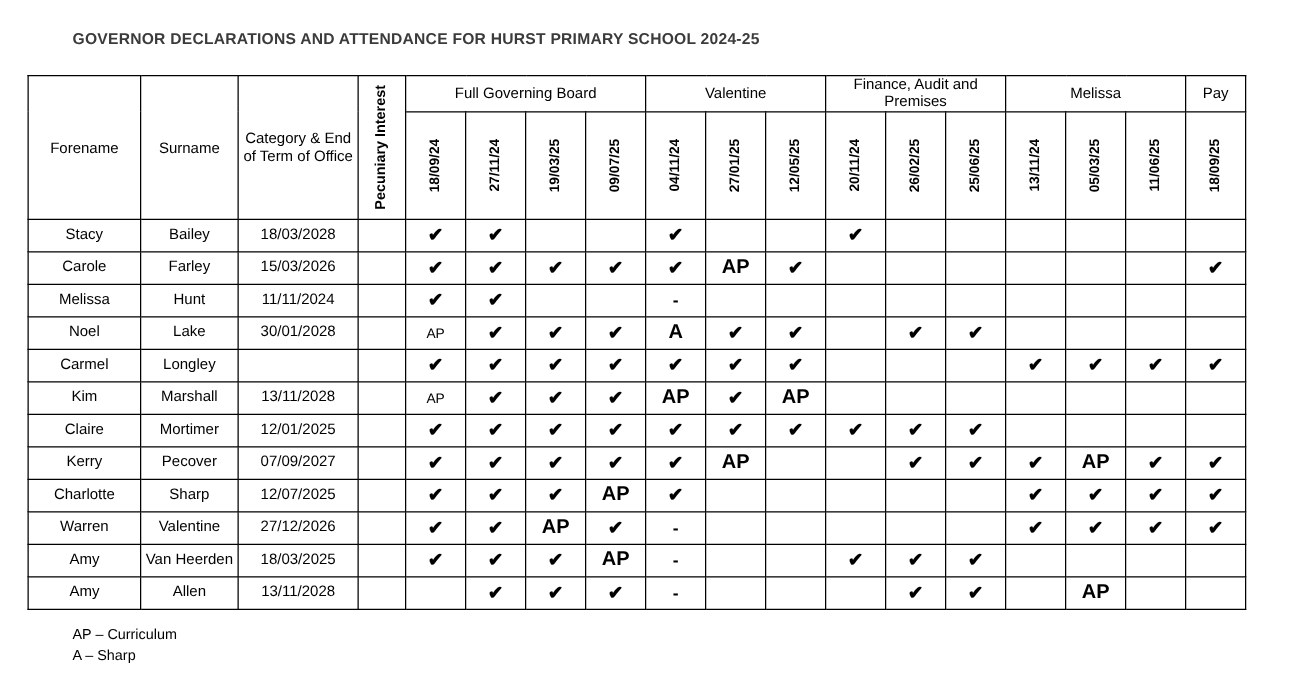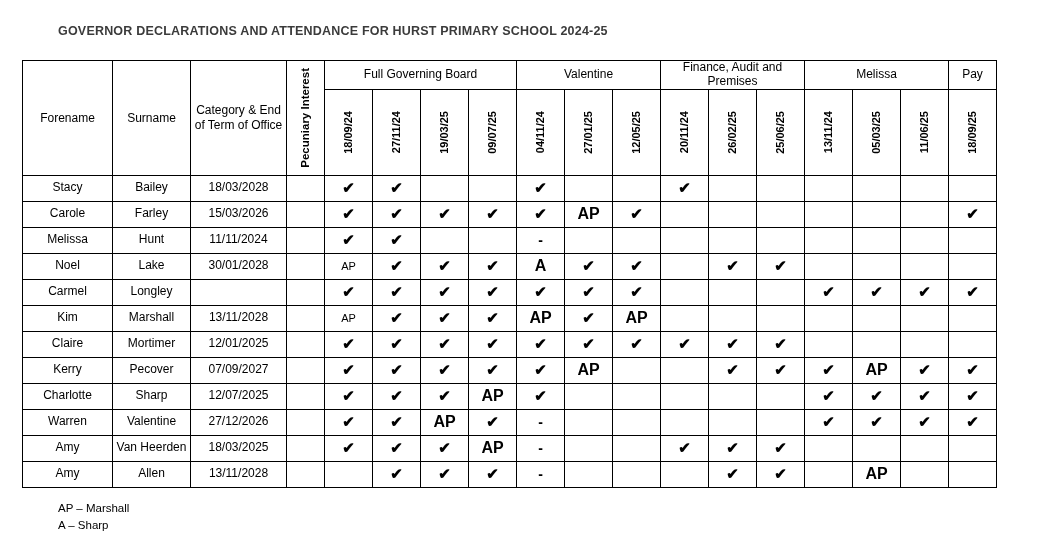--- a/index.html
+++ b/index.html
@@ -480,17 +480,17 @@
           <td class="cell"><span class="tick">✔</span></td>
           <td class="cell shaded"></td>
           <td class="cell"><span class="ap-big">AP</span></td>
           <td class="cell shaded"></td>
           <td class="cell shaded"></td>
         </tr>
       </tbody>
   </table>
 
   <div class="legend">
-    <div>AP – Marshall</div>
+    <div>AP – Curriculum</div>
     <div>A – Sharp</div>
   </div>
 
 </div>
 
 </body></html>

